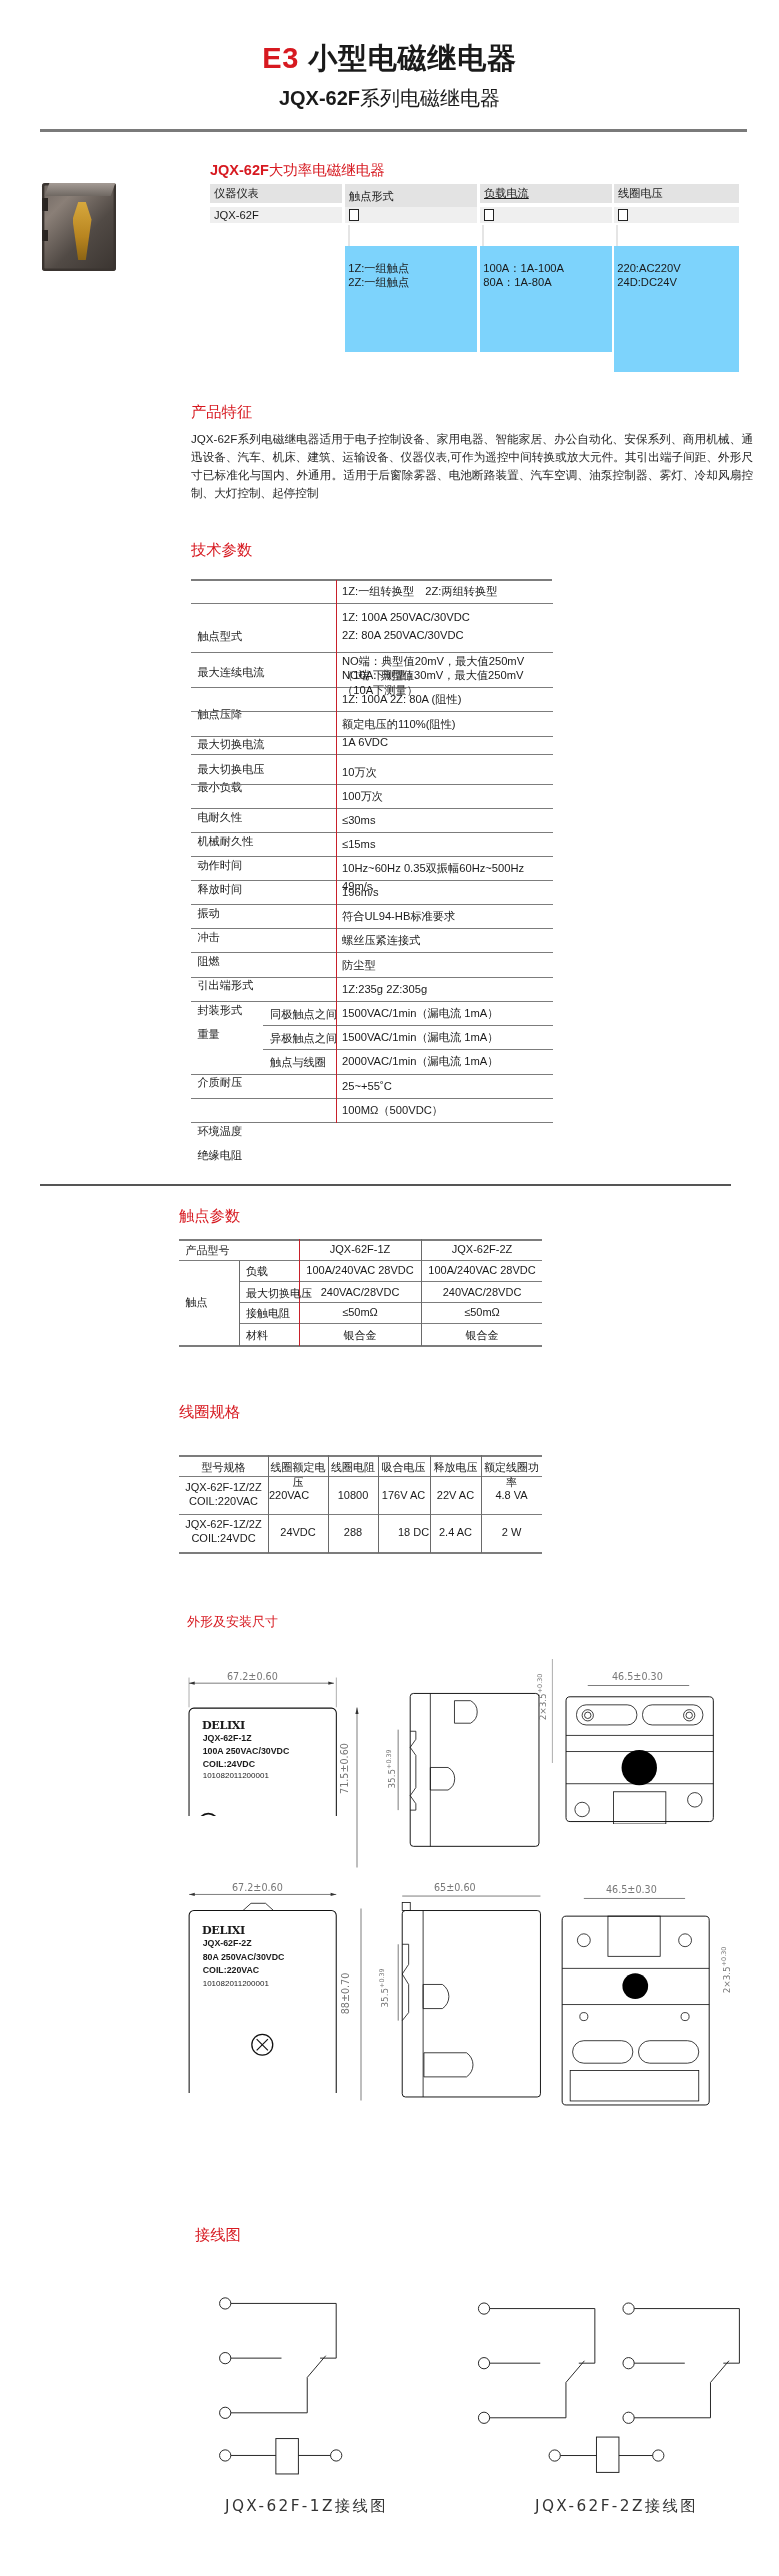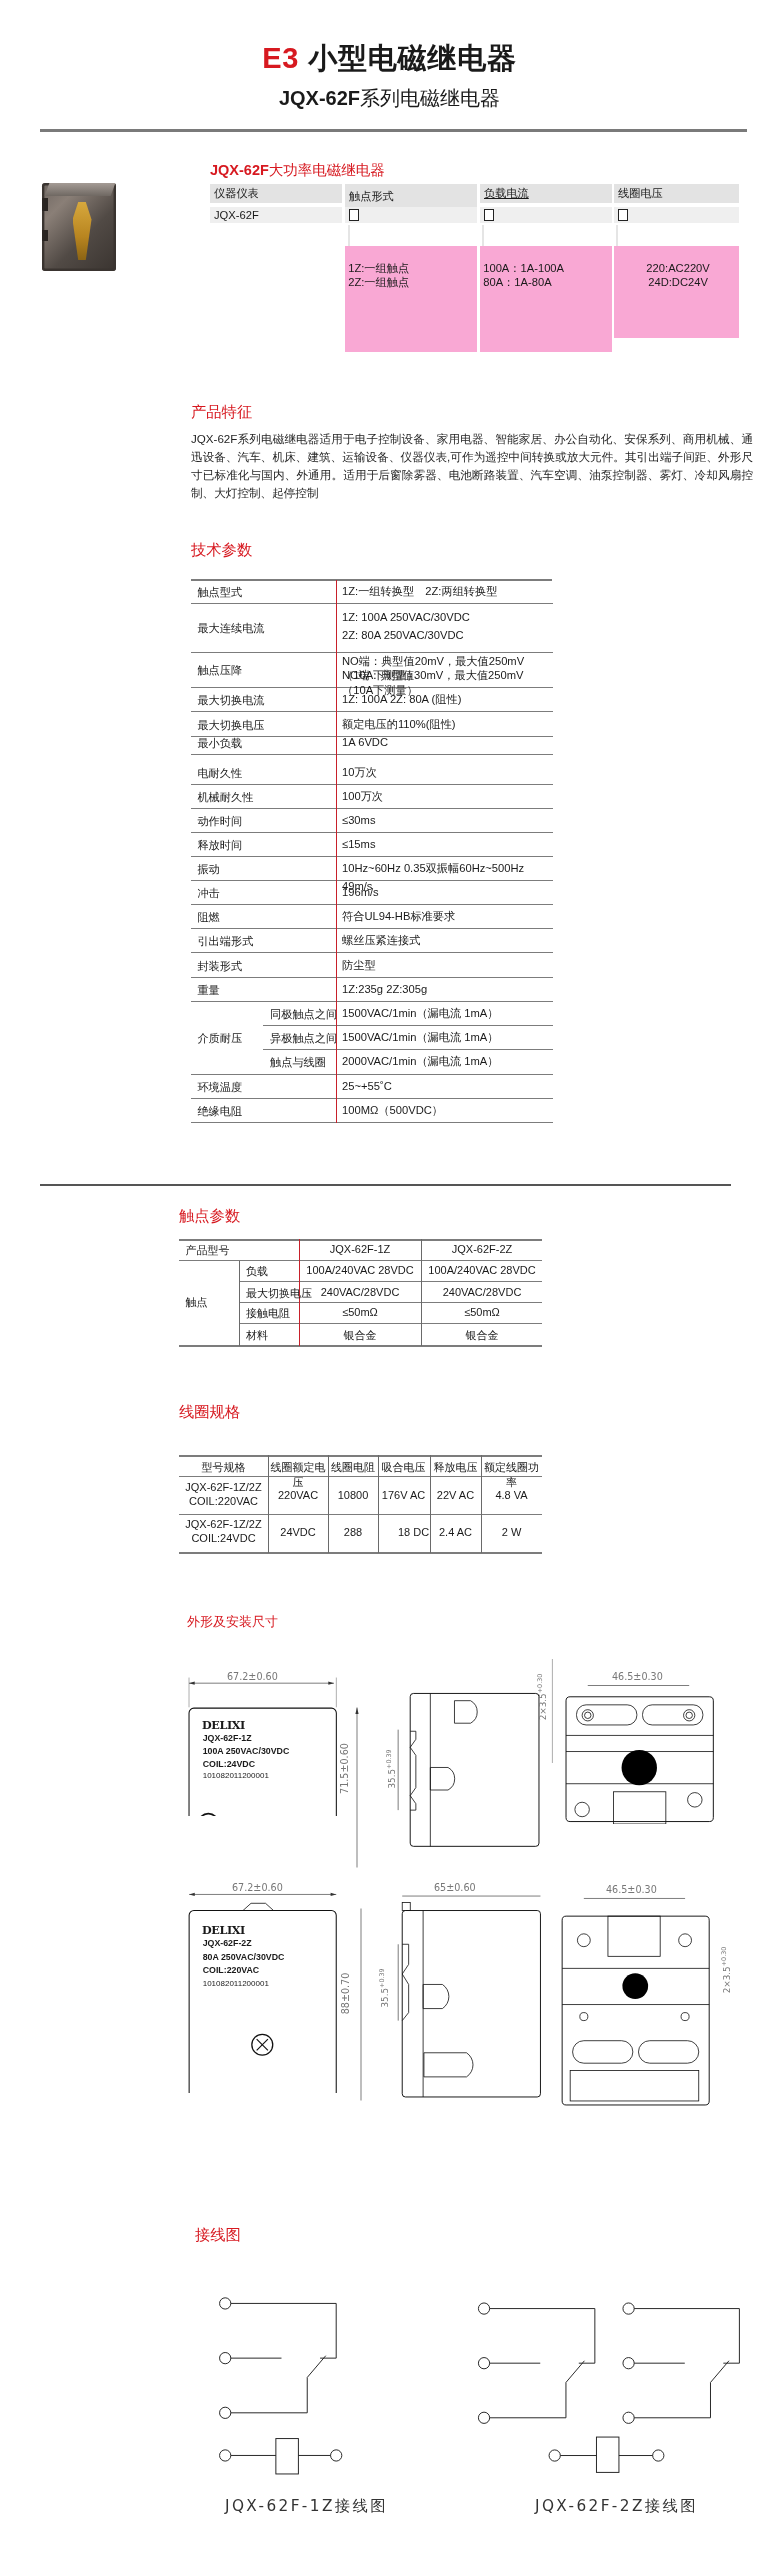--- a/index.html
+++ b/index.html
@@ -23,33 +23,33 @@
   .photo .tab1 { position:absolute; left:0; top:14.5px; width:6.4px; height:13px; background:#2a2522; }
   .photo .tab2 { position:absolute; left:0; top:47px; width:6.4px; height:11.2px; background:#2a2522; }
 
   .ov-title { left: 210px; top: 161px; font-size: 14.5px; font-weight: bold; color: #d71920; }
   .ov-title .cn { font-weight: normal; }
   .ov-cell { background: #e3e3e3; font-size: 11.2px; padding-left: 4px; display: flex; align-items: center; }
   .ov-row2 { background: #efefef; }
   .ov-box { width: 9.6px; height: 11.2px; border: 1.2px solid #222; background: #fff; display: inline-block; }
   .ov-arrow { width: 1.6px; background: #e5e5e5; }
   .ov-arrow:after { content: ""; position: absolute; left: -2.4px; bottom: -3.2px; border-left: 3.2px solid transparent; border-right: 3.2px solid transparent; border-top: 4.8px solid #e5e5e5; }
-  .ov-detail { background: #f9a8d4; font-size: 11.2px; padding: 16px 0 0 3.2px; line-height: 13.7px; }
+  .ov-detail { background: #7dd3fc; font-size: 11.2px; padding: 16px 0 0 3.2px; line-height: 13.7px; }
 
   
   .sec-h { font-size: 15.3px; color: #d71920; }
 
   .para { left: 191px; top: 430px; width: 562px; font-size: 11.6px; line-height: 18px; color: #1f1f1f; text-align: justify; }
 
   
   .tt { left: 191px; top: 580px; width: 362px; }
   .tt-row { position: absolute; left: 0; width: 362px; border-bottom: 1.6px solid #7c7c7c; font-size: 11.2px; }
   .tt-top { position: absolute; left: 191px; top: 579px; width: 361px; height: 1.6px; background: #7c7c7c; }
   .tt-div { position: absolute; left: 336px; top: 580px; width: 1.2px; height: 475px; background: #c8202a; }
-  .tt-lbl { position: absolute; left: 6.4px; }
+  .tt-lbl { position: absolute; left: 6.4px; margin-top: 44px; }
   .tt-sub { position: absolute; left: 79px; }
   .tt-val { position: absolute; left: 151px; line-height: 17.7px; }
 
   
   .ct-h { left: 179px; top: 1206px; }
   .cline { position: absolute; background: #7c7c7c; height: 1.6px; }
   .cvline { position: absolute; width: 0.8px; background: #6a6a6a; }
   .cvred { position: absolute; width: 0.8px; background: #c8202a; }
   .ctxt { position: absolute; font-size: 11px; }
   .ctr { text-align: center; }
@@ -119,21 +119,21 @@
 <div class="abs ov-arrow" style="left:616px;top:225px;height:22.5px;"></div>
 
 <div class="abs ov-detail" style="left:345px;top:246px;width:132px;height:106px;">
   <div>1Z:一组触点</div>
   <div>2Z:一组触点</div>
 </div>
 <div class="abs ov-detail" style="left:480px;top:246px;width:132px;height:106px;">
   <div>100A：1A-100A</div>
   <div>80A：1A-80A</div>
 </div>
-<div class="abs ov-detail" style="left:614px;top:246px;width:125px;height:92px;text-align:center;">
+<div class="abs ov-detail" style="left:614px;top:246px;width:125px;height:126px;">
   <div>220:AC220V</div>
   <div>24D:DC24V</div>
 </div>
 
 <div class="abs sec-h" style="left:191px;top:402px;">产品特征</div>
 <div class="abs para">JQX-62F系列电磁继电器适用于电子控制设备、家用电器、智能家居、办公自动化、安保系列、商用机械、通迅设备、汽车、机床、建筑、运输设备、仪器仪表,可作为遥控中间转换或放大元件。其引出端子间距、外形尺寸已标准化与国内、外通用。适用于后窗除雾器、电池断路装置、汽车空调、油泵控制器、雾灯、冷却风扇控制、大灯控制、起停控制</div>
 
 <div class="abs sec-h" style="left:191px;top:540px;">技术参数</div>
 
 <div class="tt-top"></div>
@@ -278,21 +278,21 @@
   <div class="cvline" style="left:302px;top:0;height:98px;"></div>
 
   <span class="ctxt ctr" style="left:0;width:89px;top:4.8px;">型号规格</span>
   <span class="ctxt ctr" style="left:89px;width:60px;top:4.8px;">线圈额定电压</span>
   <span class="ctxt ctr" style="left:149px;width:50px;top:4.8px;">线圈电阻</span>
   <span class="ctxt ctr" style="left:199px;width:51px;top:4.8px;">吸合电压</span>
   <span class="ctxt ctr" style="left:251px;width:51px;top:4.8px;">释放电压</span>
   <span class="ctxt ctr" style="left:302px;width:61px;top:4.8px;">额定线圈功率</span>
 
   <span class="ctxt ctr" style="left:0;width:89px;top:26px;line-height:13.7px;"><span>JQX-62F-1Z/2Z</span><br><span>COIL:220VAC</span></span>
-  <span class="ctxt ctr" style="left:89px;width:60px;top:34px;">220VAC</span>
+  <span class="ctxt ctr" style="left:80px;width:60px;top:34px;">220VAC</span>
   <span class="ctxt ctr" style="left:149px;width:50px;top:34px;">10800</span>
   <span class="ctxt ctr" style="left:199px;width:51px;top:34px;">176V AC</span>
   <span class="ctxt ctr" style="left:251px;width:51px;top:34px;">22V AC</span>
   <span class="ctxt ctr" style="left:302px;width:61px;top:34px;">4.8 VA</span>
 
   <span class="ctxt ctr" style="left:0;width:89px;top:63px;line-height:13.7px;"><span>JQX-62F-1Z/2Z</span><br><span>COIL:24VDC</span></span>
   <span class="ctxt ctr" style="left:89px;width:60px;top:71px;">24VDC</span>
   <span class="ctxt ctr" style="left:149px;width:50px;top:71px;">288</span>
   <span class="ctxt ctr" style="left:199px;width:71px;top:71px;">18 DC</span>
   <span class="ctxt ctr" style="left:251px;width:51px;top:71px;">2.4 AC</span>

